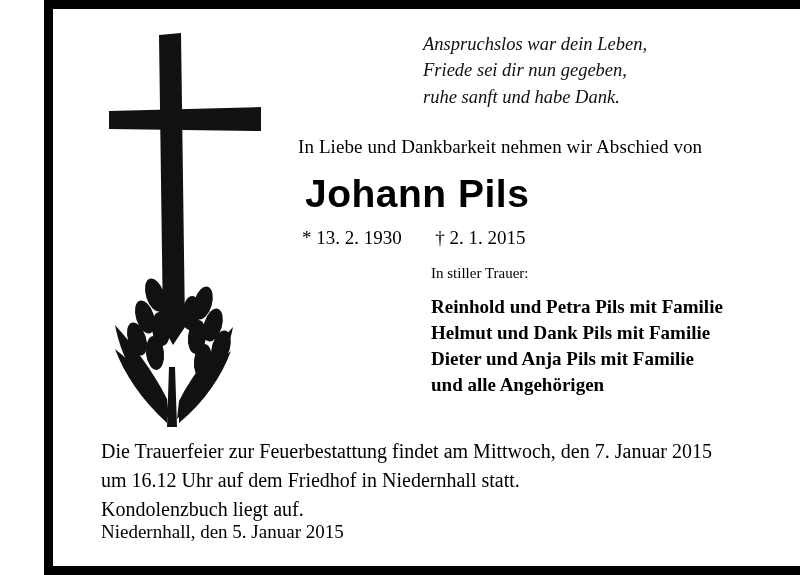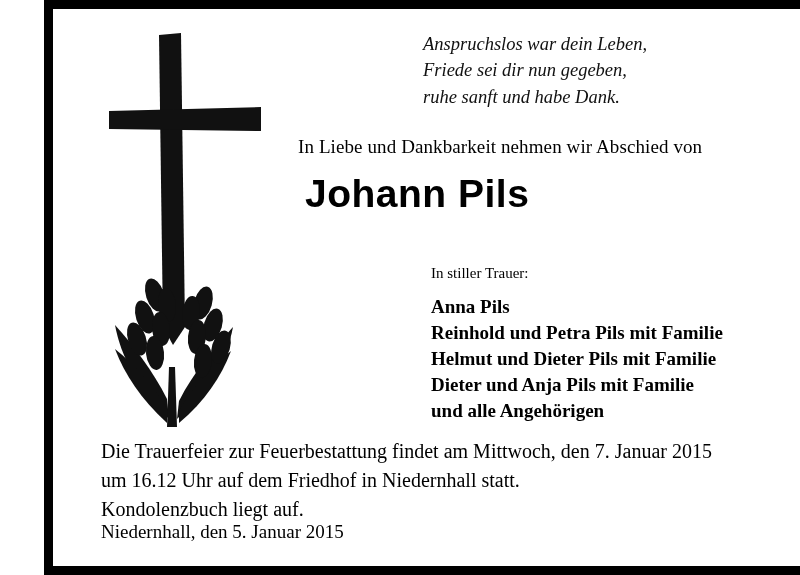--- a/index.html
+++ b/index.html
@@ -170,26 +170,30 @@
     <div class="verse">
       <div>Anspruchslos war dein Leben,</div>
       <div>Friede sei dir nun gegeben,</div>
       <div>ruhe sanft und habe Dank.</div>
     </div>
 
     <div class="intro">In Liebe und Dankbarkeit nehmen wir Abschied von</div>
 
     <div class="name">Johann Pils</div>
 
+    <div class="dates">
+      <span>* 13. 2. 1930</span>
+      <span class="sep"></span>
+      <span>† 2. 1. 2015</span>
+    </div>
 
     <div class="mourners-title">In stiller Trauer:</div>
     <div class="mourners">
-      <div>Anna Pils</div>
       <div>Reinhold und Petra Pils mit Familie</div>
-      <div>Helmut und Dieter Pils mit Familie</div>
+      <div>Helmut und Dank Pils mit Familie</div>
       <div>Dieter und Anja Pils mit Familie</div>
       <div>und alle Angehörigen</div>
     </div>
 
     <div class="service">
       <div>Die Trauerfeier zur Feuerbestattung findet am Mittwoch, den 7. Januar 2015</div>
       <div>um 16.12 Uhr auf dem Friedhof in Niedernhall statt.</div>
       <div>Kondolenzbuch liegt auf.</div>
     </div>
 

